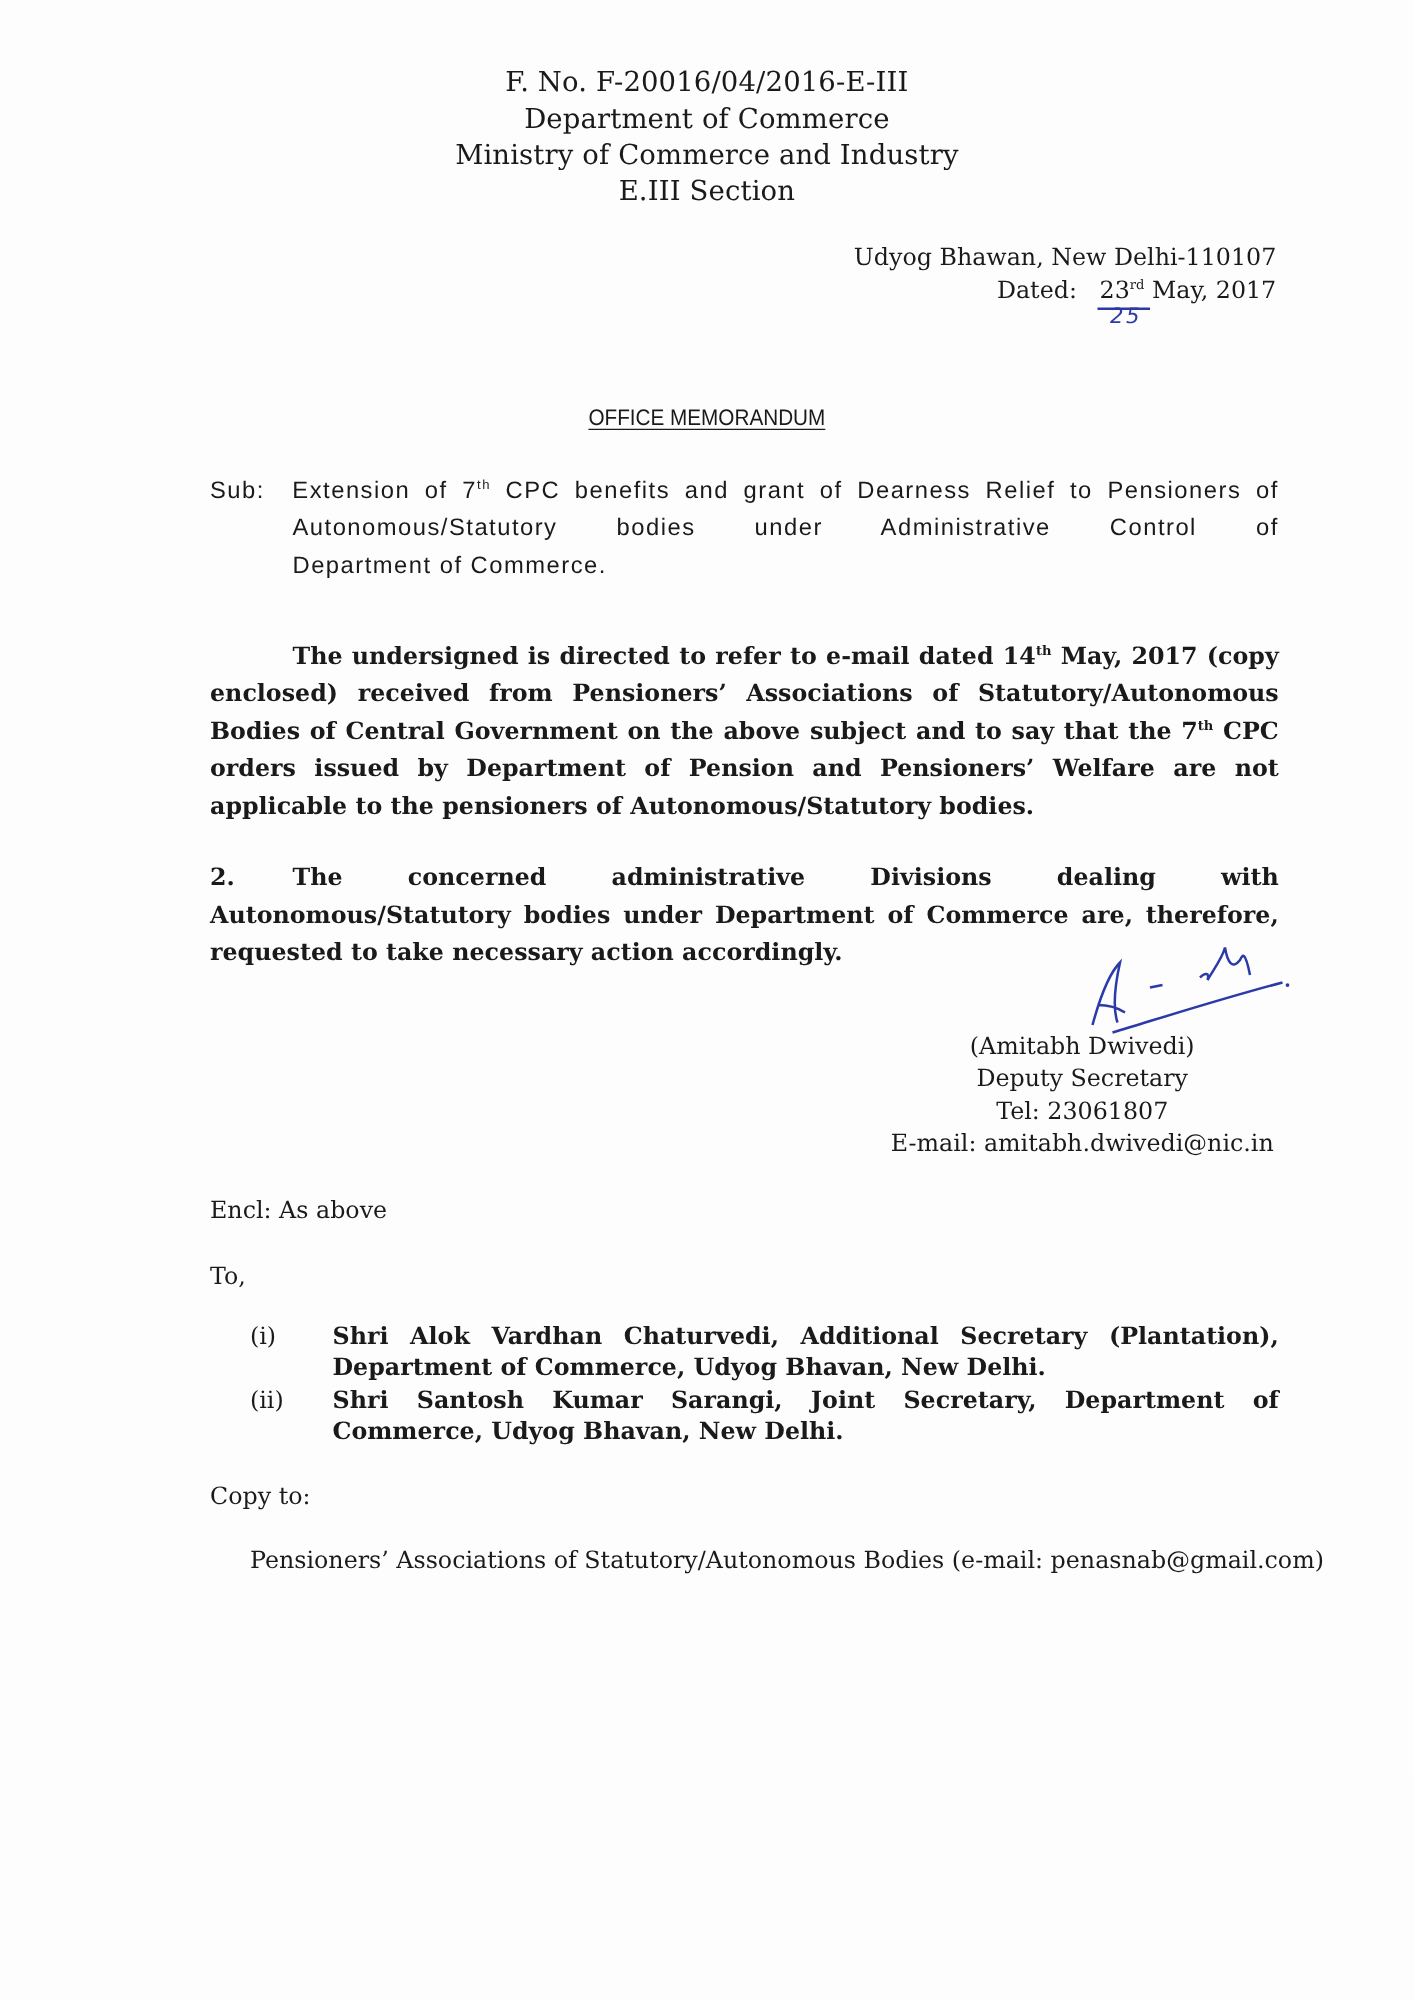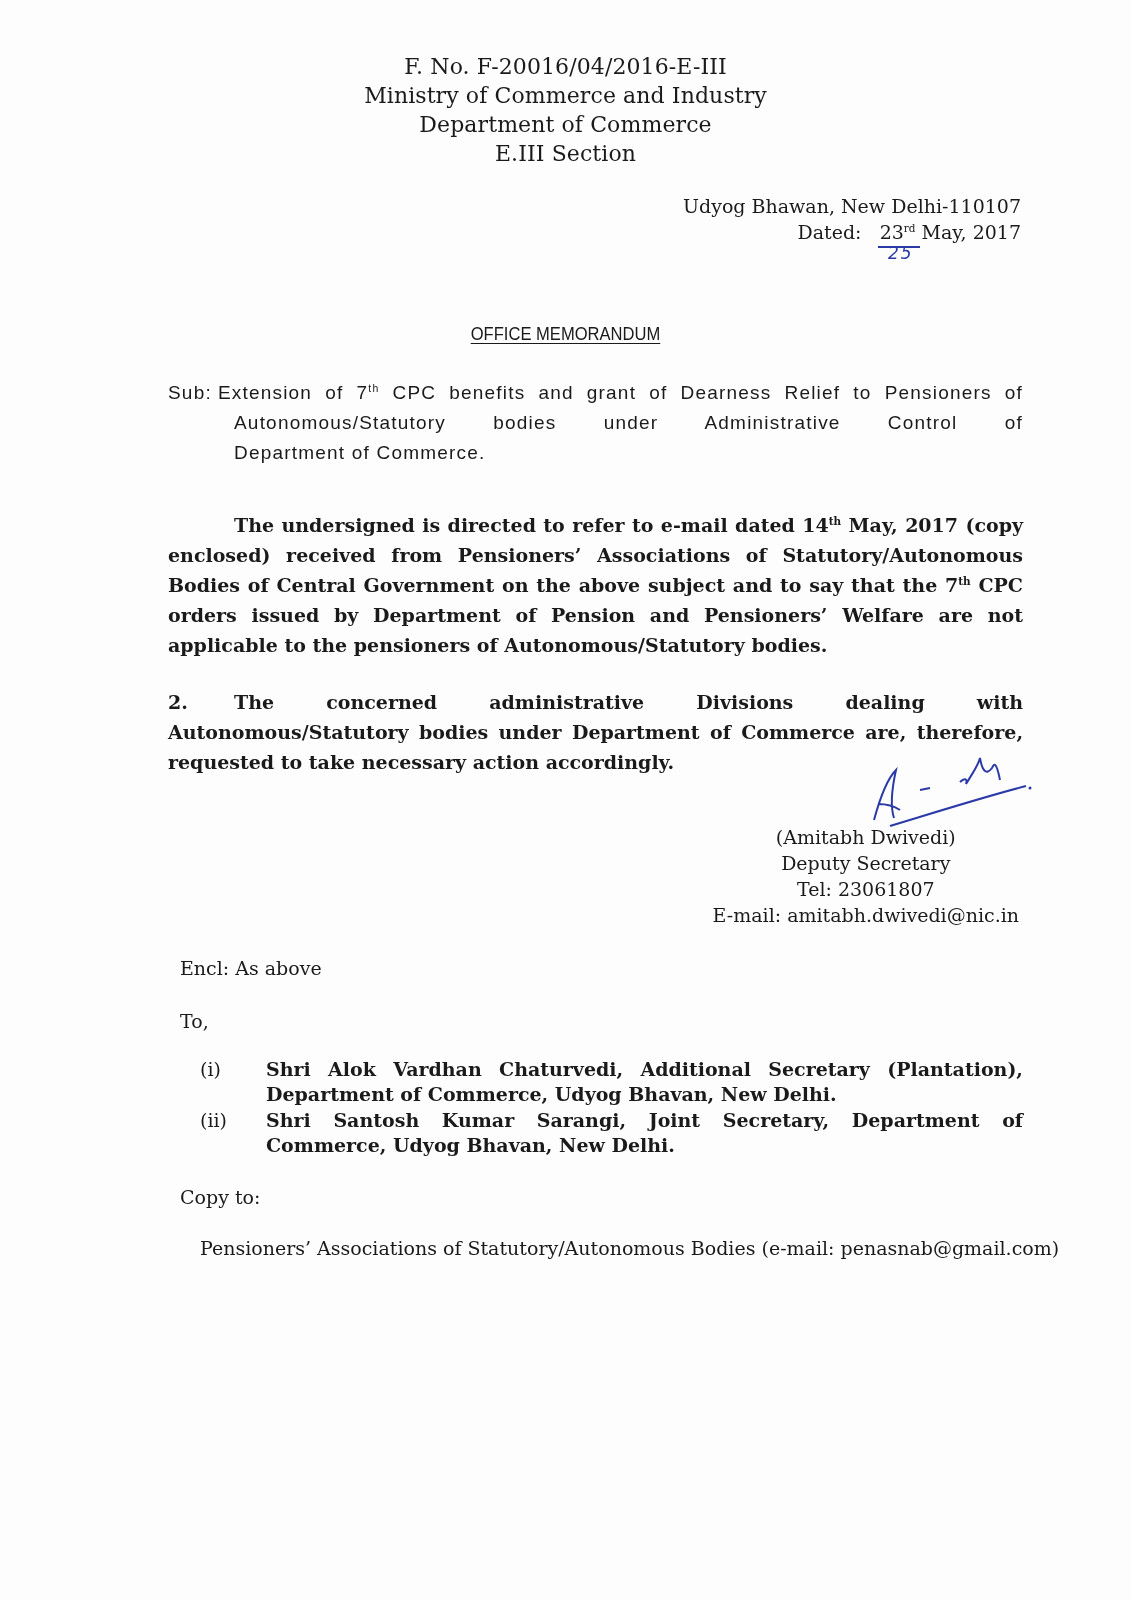--- a/index.html
+++ b/index.html
@@ -12,52 +12,52 @@
   .right { text-align:right; font-size:19px; line-height:26px; }
   sup { font-size:0.55em; vertical-align:0.7em; line-height:0;margin-top:44px; }
   .memo { left:0; width:1131px; text-align:center; font-size:19px; text-decoration:underline; text-underline-offset:3px; }
   .sub { left:168px; width:855px; font-size:19px; line-height:30px; font-family:"Liberation Sans Narrow","Liberation Sans", sans-serif; letter-spacing:1.2px; font-weight:500; }
   .sub .lead { display:inline-block; width:66px; }
   .sub .indent { padding-left:66px; }
   .just { text-align:justify; text-align-last:left;font-weight:bold; }
   .justall { text-align:justify; text-align-last:justify; }
   .para { left:168px; width:855px; font-size:19px; line-height:30px; }
   .sig-block { right:112px; text-align:center; font-size:19px; line-height:26px; }
-  .lab { left:168px; font-size:19px;margin-left:12px; }
+  .lab { left:168px; font-size:19px; }
   .addr-row { left:200px; width:823px; font-size:19px; line-height:25px; display:flex; }
   .addr-num { width:66px; flex:none; }
   .addr-txt { flex:1; }
   .hand { color:#2b3aa8; }
 </style>
 </head>
 <body>
 
 <div class="page">
 
   <div class="abs hdr" style="top:52px;">
     <span class="hdr-line">F. No. F-20016/04/2016-E-III</span>
+    <span class="hdr-line">Department of Commerce</span>
     <span class="hdr-line">Ministry of Commerce and Industry</span>
-    <span class="hdr-line">Department of Commerce</span>
     <span class="hdr-line">E.III Section</span>
   </div>
 
   <div class="abs right" style="top:193px; right:110px;">
     <div>Udyog Bhawan, New Delhi-110107</div>
     <div>
       <span>Dated:</span>&nbsp;&nbsp;
       <span style="position:relative;"><span>23</span><sup>rd</sup><span class="hand" style="position:absolute; left:-2px; right:-4px; top:25px; border-top:2px solid #2b3aa8; height:0;"></span></span>
       <span>May, 2017</span>
     </div>
   </div>
   <div class="abs hand" style="top:243px; left:888px; font-size:17px; font-style:italic; font-family:'DejaVu Sans', sans-serif; letter-spacing:2px;text-align:center;">25</div>
 
   <div class="abs memo" style="top:324px; font-family:'Liberation Sans', sans-serif; font-size:18px; transform:scaleX(0.92);">OFFICE MEMORANDUM</div>
 
   <div class="abs sub" style="top:378px;">
-    <div class="justall"><span class="lead" style="width:auto; margin-right:6px;">Sub:</span><span>Extension of 7</span><sup>th</sup><span> CPC benefits and grant of Dearness Relief to Pensioners of</span></div>
+    <div class="justall"><span class="lead" style="width:auto; margin-right:22px;">Sub:</span><span>Extension of 7</span><sup>th</sup><span> CPC benefits and grant of Dearness Relief to Pensioners of</span></div>
     <div class="justall indent">Autonomous/Statutory bodies under Administrative Control of</div>
     <div class="indent">Department of Commerce.</div>
   </div>
 
   <div class="abs para just" style="top:510px; text-indent:66px;"><span>The undersigned is directed to refer to e-mail dated 14</span><sup>th</sup><span> May, 2017 (copy enclosed) received from Pensioners’ Associations of Statutory/Autonomous Bodies of Central Government on the above subject and to say that the 7</span><sup>th</sup><span> CPC orders issued by Department of Pension and Pensioners’ Welfare are not applicable to the pensioners of Autonomous/Statutory bodies.</span></div>
 
   <div class="abs para just" style="top:687px;"><span style="display:inline-block; width:66px;">2.</span><span>The concerned administrative Divisions dealing with Autonomous/Statutory bodies under Department of Commerce are, therefore, requested to take necessary action accordingly.</span></div>
 
   <svg class="abs" style="left:860px; top:748px;" width="180" height="80" viewBox="0 0 180 80">
     <path d="M14 72 C20 50, 28 30, 36 22 C32 40, 30 58, 34 70 M18 56 C26 56, 34 58, 40 62" fill="none" stroke="#2b3aa8" stroke-width="2"></path>

